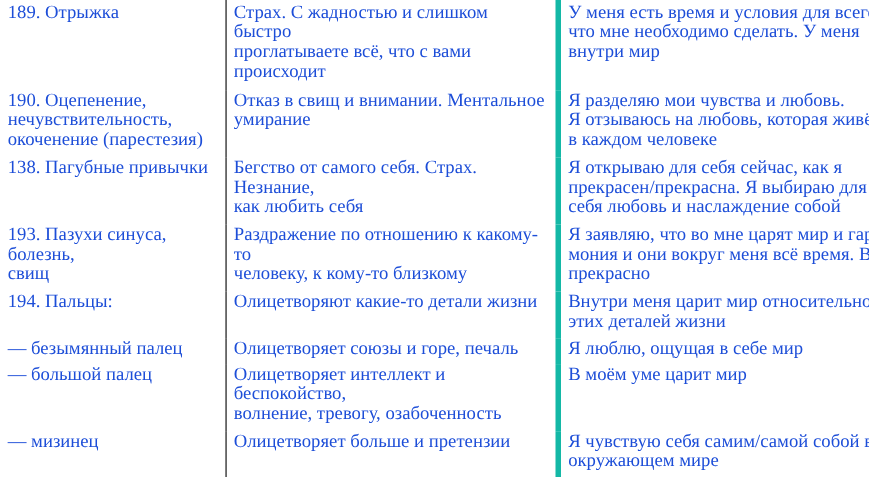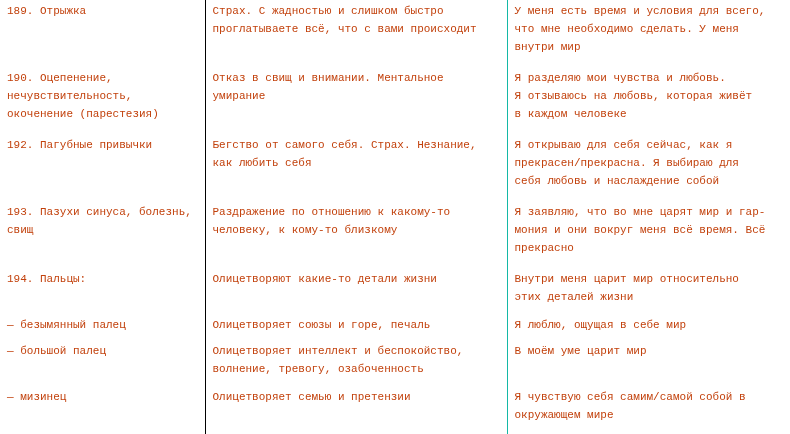--- a/index.html
+++ b/index.html
@@ -20,34 +20,33 @@
   table.ref-table {
     border-collapse: collapse;
     table-layout: fixed;
     width: 790px;
     height: 434px;
   }
   table.ref-table td {
     box-sizing: border-box;
     vertical-align: top;
     white-space: pre-line;
-    font-size: 11px;
+    font-size: 17px;
     line-height: 18px;
     padding: 0 6px 4px 7px;
-    color: #c2410c;
-    font-family: Liberation Mono, monospace;
+    color: #1d4ed8;
   }
   td.col-condition {
     width: 205px;
     padding-left: 3px;
   }
   td.col-cause {
     width: 302px;
     border-left: 1px solid #000000;
-    border-right: 1px solid #14b8a6;
+    border-right: 5px solid #14b8a6;
     margin-left: 35px;
   }
   td.col-affirmation {
     width: 311px;
   }
   tr.first-row td {
     padding-top: 2px;
   }
 </style>
 </head>
@@ -68,21 +67,21 @@
         <td class="col-condition">190. Оцепенение,
 нечувствительность,
 окоченение (парестезия)</td>
         <td class="col-cause">Отказ в свищ и внимании. Ментальное
 умирание</td>
         <td class="col-affirmation">Я разделяю мои чувства и любовь.
 Я отзываюсь на любовь, которая живёт
 в каждом человеке</td>
       </tr>
       <tr>
-        <td class="col-condition">192. Пагубные привычки</td>
+        <td class="col-condition">138. Пагубные привычки</td>
         <td class="col-cause">Бегство от самого себя. Страх. Незнание,
 как любить себя</td>
         <td class="col-affirmation">Я открываю для себя сейчас, как я
 прекрасен/прекрасна. Я выбираю для
 себя любовь и наслаждение собой</td>
       </tr>
       <tr>
         <td class="col-condition">193. Пазухи синуса, болезнь,
 свищ</td>
         <td class="col-cause">Раздражение по отношению к какому-то
@@ -103,19 +102,19 @@
         <td class="col-affirmation">Я люблю, ощущая в себе мир</td>
       </tr>
       <tr>
         <td class="col-condition">— большой палец</td>
         <td class="col-cause">Олицетворяет интеллект и беспокойство,
 волнение, тревогу, озабоченность</td>
         <td class="col-affirmation">В моём уме царит мир</td>
       </tr>
       <tr>
         <td class="col-condition">— мизинец</td>
-        <td class="col-cause">Олицетворяет семью и претензии</td>
+        <td class="col-cause">Олицетворяет больше и претензии</td>
         <td class="col-affirmation">Я чувствую себя самим/самой собой в
 окружающем мире</td>
       </tr>
     </tbody>
   </table>
 </div>
 
 </body></html>

